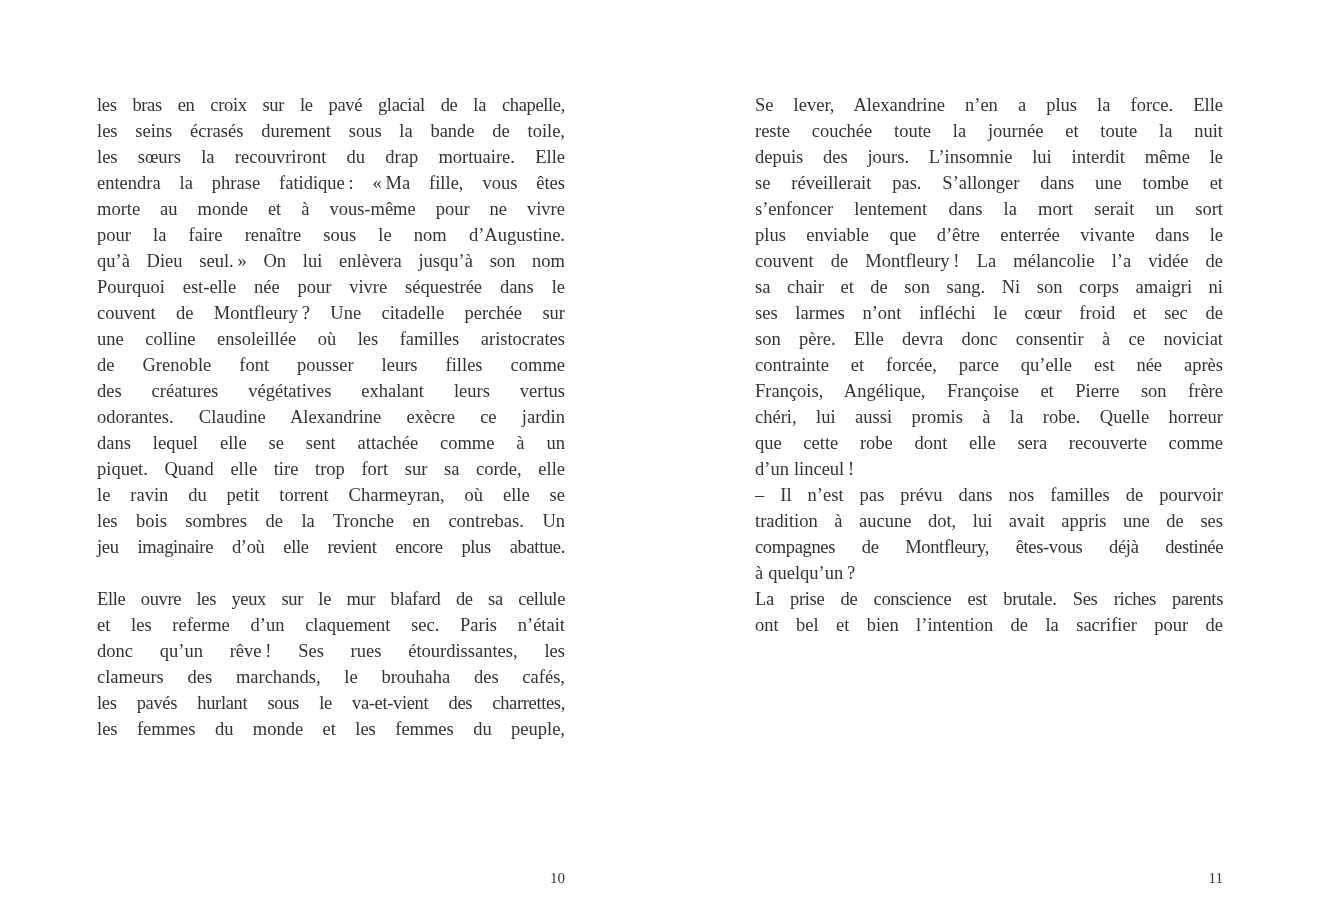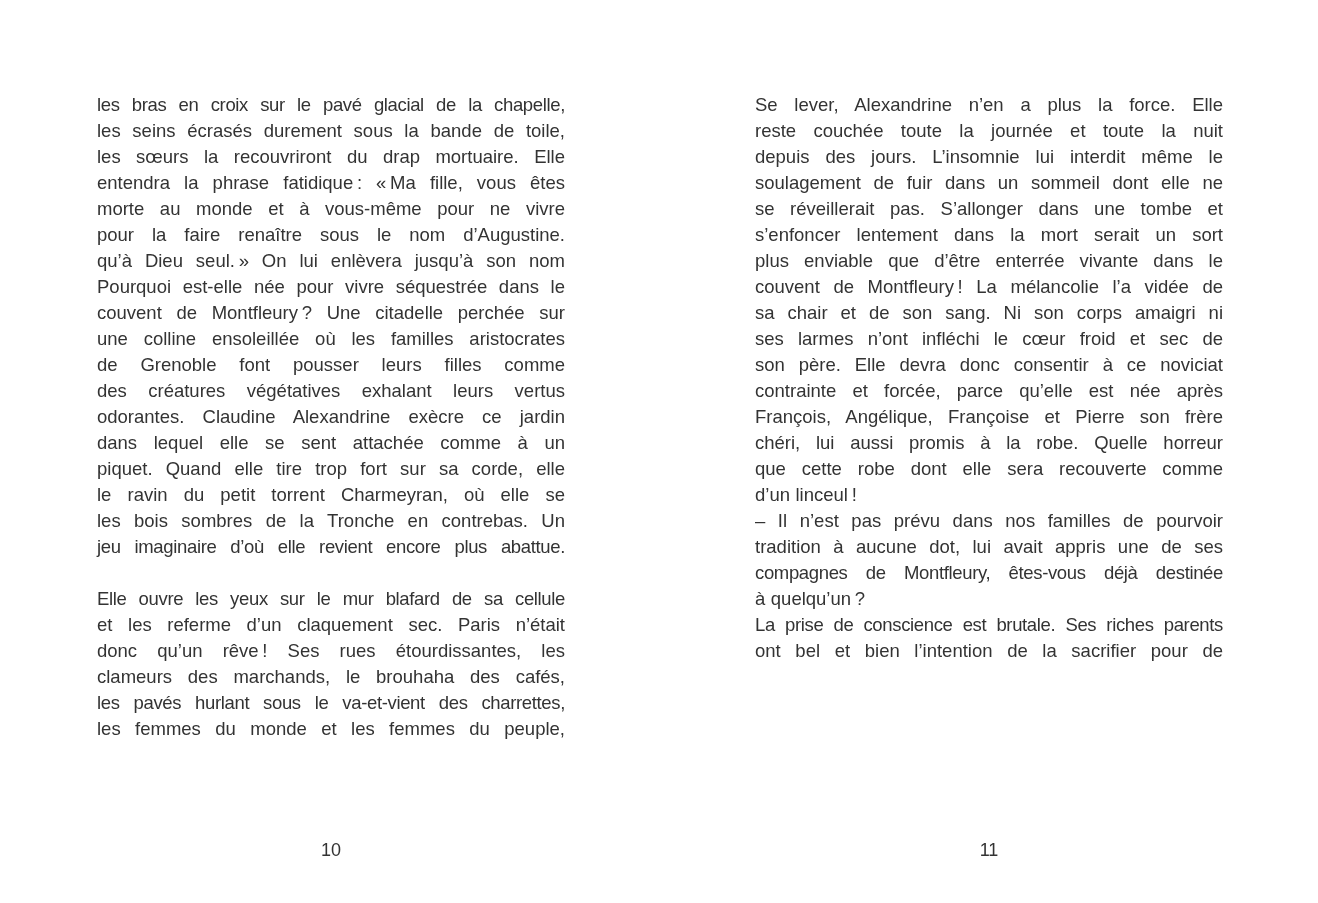--- a/index.html
+++ b/index.html
@@ -6,21 +6,21 @@
     margin: 0;
     padding: 0;
     background: #ffffff;
   }
   .spread {
     position: relative;
     width: 1318px;
     height: 903px;
     background: #ffffff;
     overflow: hidden;
-    font-family: Liberation Sans, sans-serif;
+    font-family: Liberation Serif, serif;
     color: #333333;
   }
   .page-text {
     position: absolute;
     top: 92px;
     width: 468px;
     font-size: 18.5px;
     line-height: 26px;
   }
   .page-text.left  { left: 97px; }
@@ -34,24 +34,24 @@
   }
   .line.fill {
     text-align-last: justify;
   }
   .line.tight {
     letter-spacing: -0.35px;
   }
 
   .page-number {
     position: absolute;
-    top: 840px;
+    top: 868px;
     width: 468px;
-    text-align: center;
-    font-size: 18px;
+    text-align: right;
+    font-size: 15px;
     line-height: 20px;
     color: #333333;
   }
   .page-number.left  { left: 97px; }
   .page-number.right { left: 755px; }
 </style>
 </head>
 <body>
 
 <div class="spread">
@@ -85,21 +85,20 @@
         <div class="line fill tight">les pavés hurlant sous le va-et-vient des charrettes,</div>
         <div class="line fill">les femmes du monde et les femmes du peuple,</div>
       </div>
     </div>
 
   <div class="page-text right" id="page-1">
       <div class="para">
         <div class="line fill">Se lever, Alexandrine n’en a plus la force. Elle</div>
         <div class="line fill">reste couchée toute la journée et toute la nuit</div>
         <div class="line fill">depuis des jours. L’insomnie lui interdit même le</div>
-        <div class="line fill">soulagement de fuir dans un sommeil dont elle ne</div>
         <div class="line fill">se réveillerait pas. S’allonger dans une tombe et</div>
         <div class="line fill">s’enfoncer lentement dans la mort serait un sort</div>
         <div class="line fill">plus enviable que d’être enterrée vivante dans le</div>
         <div class="line fill">couvent de Montfleury ! La mélancolie l’a vidée de</div>
         <div class="line fill">sa chair et de son sang. Ni son corps amaigri ni</div>
         <div class="line fill">ses larmes n’ont infléchi le cœur froid et sec de</div>
         <div class="line fill">son père. Elle devra donc consentir à ce noviciat</div>
         <div class="line fill">contrainte et forcée, parce qu’elle est née après</div>
         <div class="line fill">François, Angélique, Françoise et Pierre son frère</div>
         <div class="line fill">chéri, lui aussi promis à la robe. Quelle horreur</div>

